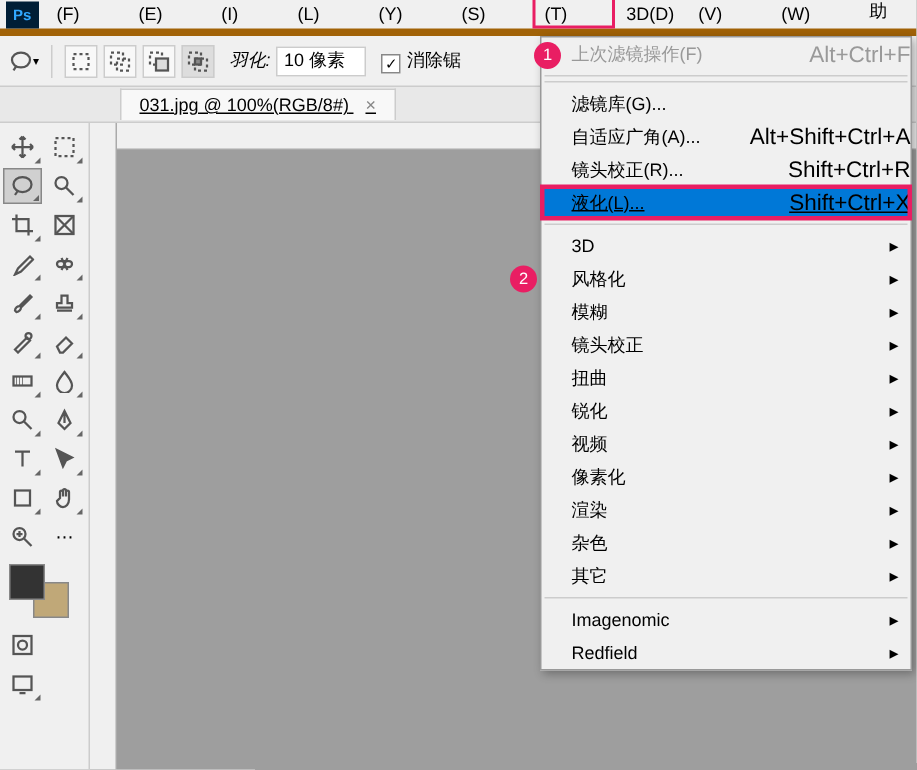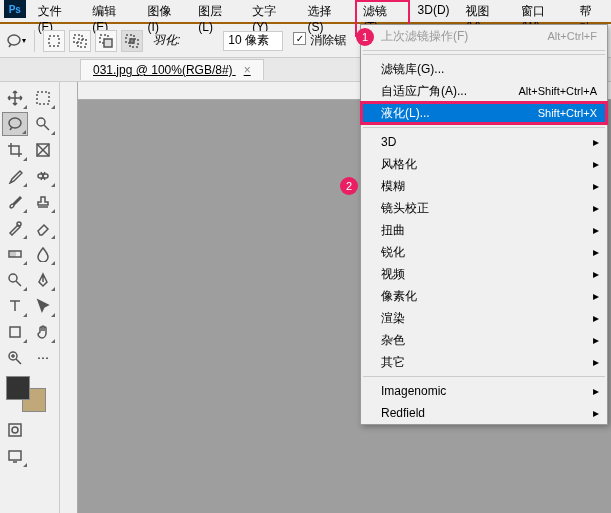--- a/index.html
+++ b/index.html
@@ -1,52 +1,52 @@
 <!DOCTYPE html>
 <html><head>
 <meta charset="utf-8">
 <style>
 * { margin: 0; padding: 0; box-sizing: border-box; font-family: "Microsoft YaHei", sans-serif; font-size: 12px; }
 body { background: #f0f0f0; width: 611px; height: 513px; overflow: hidden; position: relative; }
-.menubar { background: #f0f0f0; height: 24px; display: flex; align-items: flex-start; border-bottom: 2px solid #a16207; }
+.menubar { background: #f0f0f0; height: 24px; display: flex; align-items: flex-end; border-bottom: 5px solid #a16207; }
 .ps-icon { width: 22px; height: 18px; background: #001e36; color: #31a8ff; display: flex; align-items: center; justify-content: center; font-weight: bold; font-size: 10px; margin: 0 4px; }
 .menu-item { padding: 3px 8px; cursor: pointer; }
 .menu-item.active { border: 2px solid #e91e63; padding: 1px 6px; }
 .options-bar { height: 34px; display: flex; align-items: center; padding: 0 6px; gap: 4px; border-bottom: 1px solid #ccc; background: #f0f0f0; }
 .lasso-ico { width: 20px; height: 20px; display: flex; align-items: center; justify-content: center; }
 .divider { width: 1px; height: 22px; background: #ccc; margin: 0 4px; }
 .sel-btn { width: 22px; height: 22px; border: 1px solid #ccc; display: flex; align-items: center; justify-content: center; background: #f8f8f8; }
 .sel-btn.on { background: #ddd; }
 .feather-label { margin-left: 6px; font-style: italic; }
-.feather-input { width: 60px; height: 20px; border: 1px solid #ccc; padding: 0 4px; background: #fff; margin-left: 39px; }
-.checkbox { display: flex; align-items: flex-start; gap: 4px; margin-left: 6px; }
+.feather-input { width: 60px; height: 20px; border: 1px solid #ccc; padding: 0 4px; background: #fff; }
+.checkbox { display: flex; align-items: flex-end; gap: 4px; margin-left: 6px; }
 .cb { width: 13px; height: 13px; border: 1px solid #888; background: #fff; display: flex; align-items: center; justify-content: center; }
 .cb.checked::after { content: "✓"; font-size: 10px; }
 .tab-bar { height: 24px; background: #e8e8e8; display: flex; align-items: center; padding-left: 80px; border-bottom: 1px solid #ccc; text-decoration: underline; }
 .tab { padding: 3px 12px; background: #f8f8f8; border: 1px solid #ccc; border-bottom: none; font-size: 11px; }
 .tab .x { margin-left: 8px; color: #888; }
 .main { display: flex; height: calc(100% - 82px); }
 .toolbox { width: 60px; background: #f0f0f0; border-right: 1px solid #ccc; padding: 4px 2px; }
 .tool-row { display: flex; gap: 2px; margin-bottom: 2px; }
 .tool { width: 26px; height: 24px; display: flex; align-items: center; justify-content: center; position: relative; }
 .tool.active { background: #d0d0d0; border: 1px solid #888; }
 .tool .corner { position: absolute; right: 1px; bottom: 1px; width: 0; height: 0; border-left: 4px solid transparent; border-bottom: 4px solid #666; }
 .swatches { margin: 6px 4px; position: relative; width: 40px; height: 36px; }
 .sw-fg { position: absolute; width: 24px; height: 24px; background: #333; border: 1px solid #888; top: 0; left: 0; z-index: 2; }
 .sw-bg { position: absolute; width: 24px; height: 24px; background: #c0a878; border: 1px solid #888; bottom: 0; right: 0; }
 .canvas { flex: 1; background: #9e9e9e; position: relative; }
 .ruler-h { position: absolute; top: 0; left: 18px; right: 0; height: 18px; background: #f0f0f0; border-bottom: 1px solid #aaa; }
 .ruler-v { position: absolute; top: 0; left: 0; bottom: 0; width: 18px; background: #f0f0f0; border-right: 1px solid #aaa; }
 .dropdown { position: absolute; top: 24px; left: 360px; width: 248px; background: #f0f0f0; border: 1px solid #999; box-shadow: 2px 2px 6px rgba(0,0,0,0.3); z-index: 100; }
-.dd-item { height: 22px; display: flex; align-items: center; padding-left: 20px; padding-right: 10px; position: relative; }
+.dd-item { height: 22px; display: flex; align-items: center; padding-left: 20px; position: relative; }
 .dd-item.disabled { color: #999; }
-.dd-item.highlight { background: #0078d7; color: #ffffff; }
+.dd-item.highlight { background: #0078d7; color: #000000; text-decoration: underline; }
 .dd-item.boxed { outline: 3px solid #e91e63; outline-offset: -2px; }
 .dd-sep { height: 1px; background: #ccc; margin: 3px 2px; }
-.dd-shortcut { margin-left: auto; font-size: 11px; }
+.dd-shortcut { margin-left: auto; font-size: 15px; }
 .dd-arrow { position: absolute; right: 8px; }
 .marker { position: absolute; width: 18px; height: 18px; border-radius: 50%; background: #e91e63; color: #fff; display: flex; align-items: center; justify-content: center; font-size: 11px; z-index: 200; }
 .marker1 { top: 28px; left: 356px; }
 .marker2 { top: 177px; left: 340px; }
 svg { width: 16px; height: 16px; stroke: #555; fill: none; stroke-width: 1.5; }
 </style>
 </head>
 <body>
 
 <div class="menubar">
@@ -305,20 +305,24 @@
     </div>
   <div class="dd-sep"></div>
   <div class="dd-sep"></div>
   <div class="dd-item">
       <span>滤镜库(G)...</span>
     </div>
   <div class="dd-item">
       <span>自适应广角(A)...</span>
       <span class="dd-shortcut">Alt+Shift+Ctrl+A</span>
     </div>
+  <div class="dd-item">
+      <span>镜头校正(R)...</span>
+      <span class="dd-shortcut">Shift+Ctrl+R</span>
+    </div>
   <div class="dd-item highlight boxed">
       <span>液化(L)...</span>
       <span class="dd-shortcut">Shift+Ctrl+X</span>
     </div>
   <div class="dd-sep"></div>
   <div class="dd-item">
       <span>3D</span>
       <span class="dd-arrow">▸</span>
     </div>
   <div class="dd-item">

